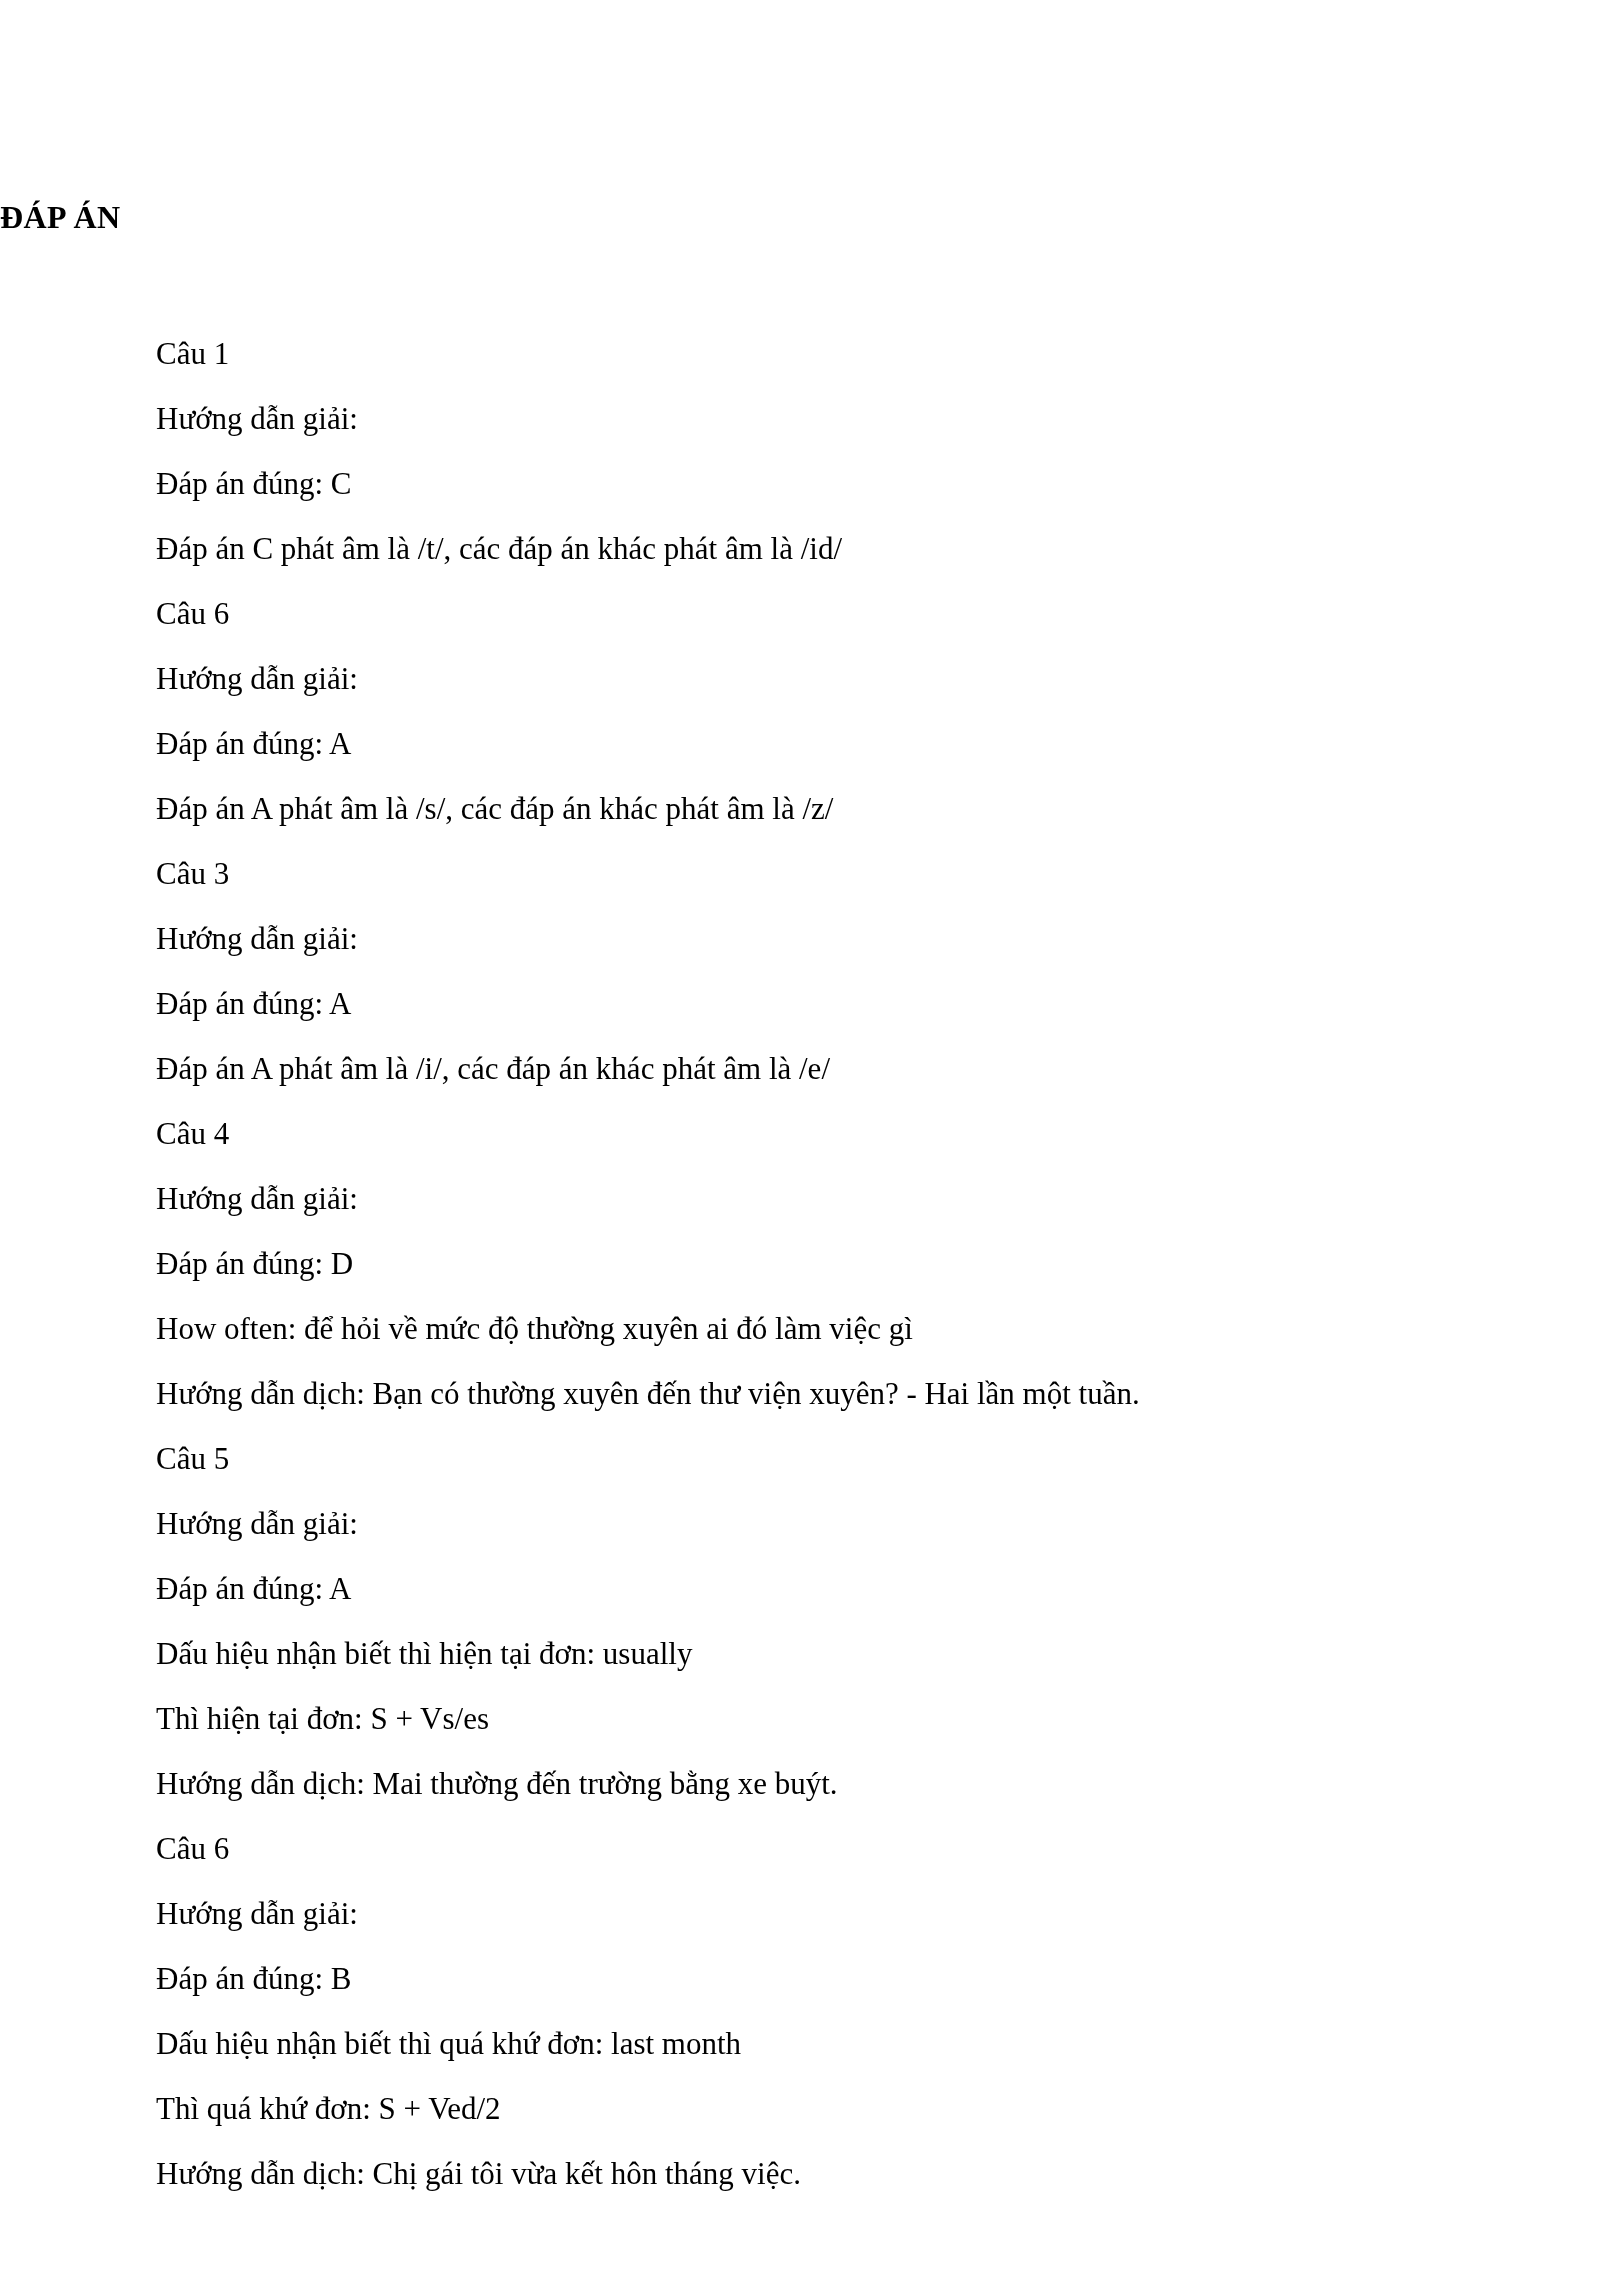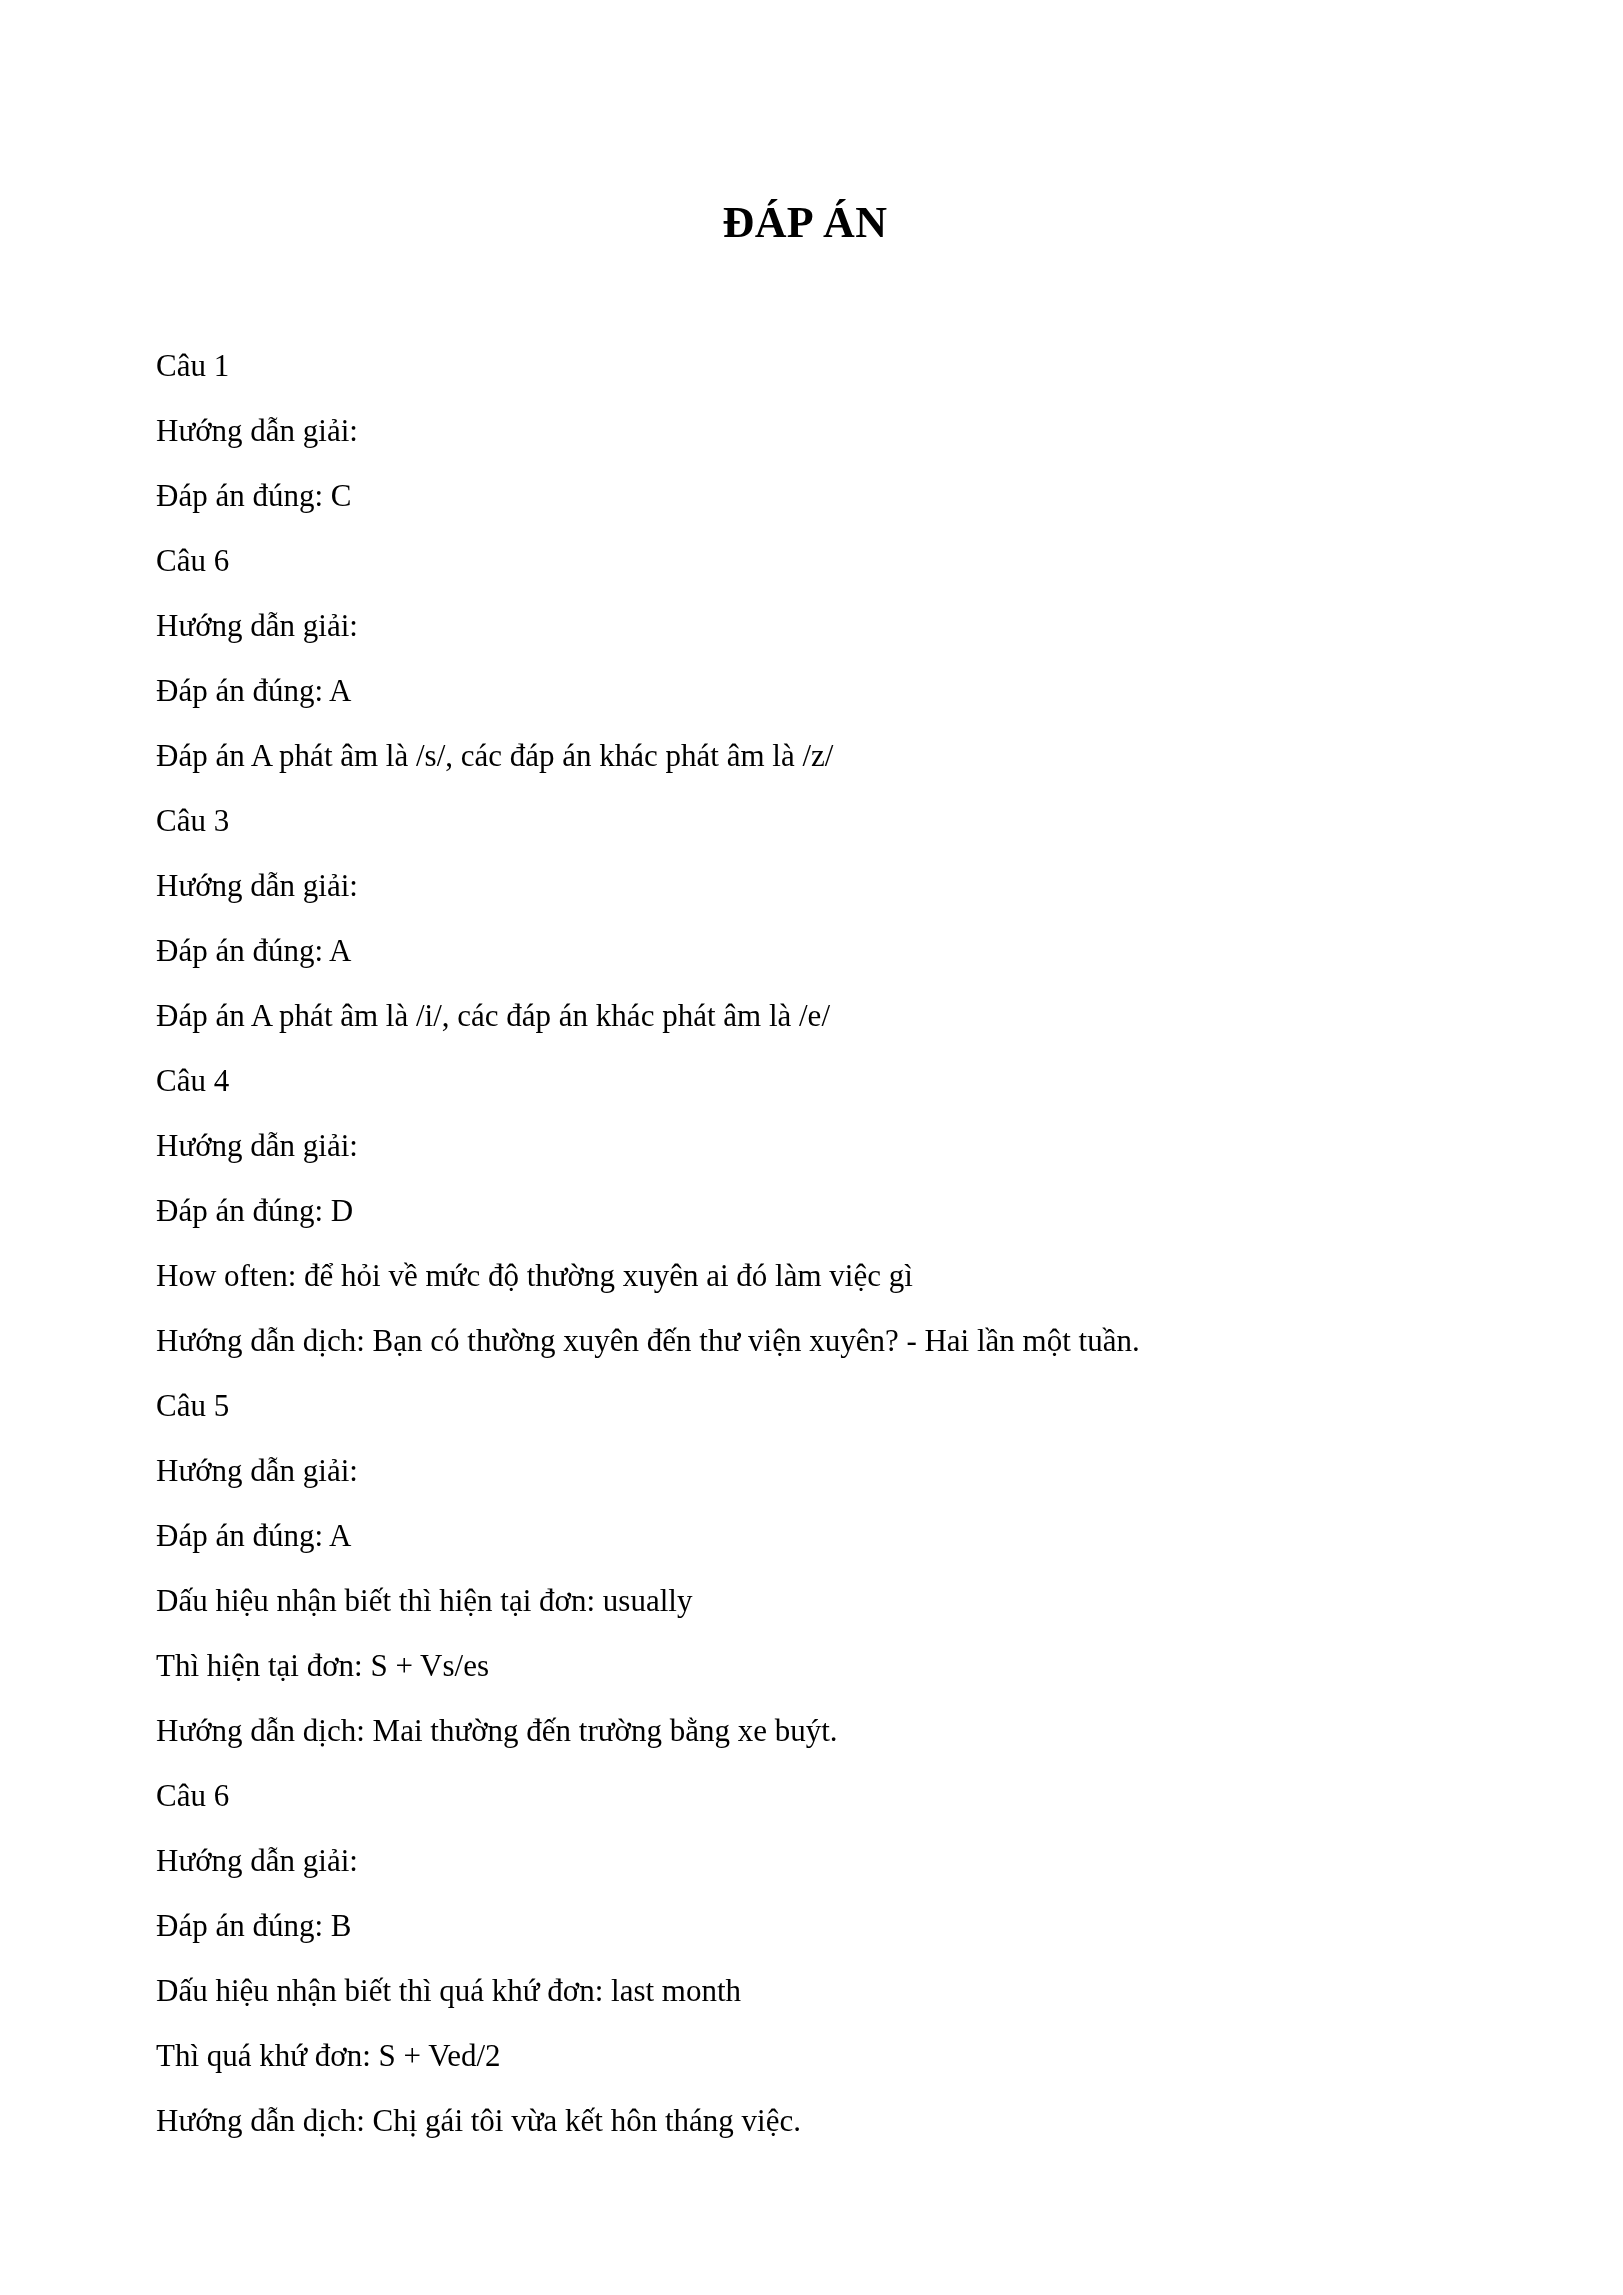--- a/index.html
+++ b/index.html
@@ -11,22 +11,21 @@
   .page {
     position: relative;
     width: 1623px;
     height: 2295px;
     background: #ffffff;
     overflow: hidden;
     font-family: "Liberation Serif", "DejaVu Serif", serif;
   }
   .title {
     margin: 201px 13px 0 0;
-    text-align: center;
-    font-size: 44px;
+    font-size: 32px;
     font-weight: bold;
     line-height: 1;
     letter-spacing: 0.4px;
   }
   .content {
     margin: 88px 0 0 156px;
     padding-right: 94px;
   }
   .content p {
     margin: 0;
@@ -43,20 +42,21 @@
 <body>
 
 <div class="page">
   <h1 class="title">ĐÁP ÁN</h1>
 
   <div class="content">
 
     <p class="heading">Câu 1</p>
     <p class="line"><span class="b">Hướng dẫn giải:</span><span></span></p>
     <p class="line"><span class="b">Đáp án đúng:</span><span> C</span></p>
+    <p class="line"><span class="b"></span><span>Đáp án C phát âm là /t/, các đáp án khác phát âm là /id/</span></p>
 
     <p class="heading">Câu 6</p>
     <p class="line"><span class="b">Hướng dẫn giải:</span><span></span></p>
     <p class="line"><span class="b">Đáp án đúng:</span><span> A</span></p>
     <p class="line"><span class="b"></span><span>Đáp án A phát âm là /s/, các đáp án khác phát âm là /z/</span></p>
 
     <p class="heading">Câu 3</p>
     <p class="line"><span class="b">Hướng dẫn giải:</span><span></span></p>
     <p class="line"><span class="b">Đáp án đúng:</span><span> A</span></p>
     <p class="line"><span class="b"></span><span>Đáp án A phát âm là /i/, các đáp án khác phát âm là /e/</span></p>

